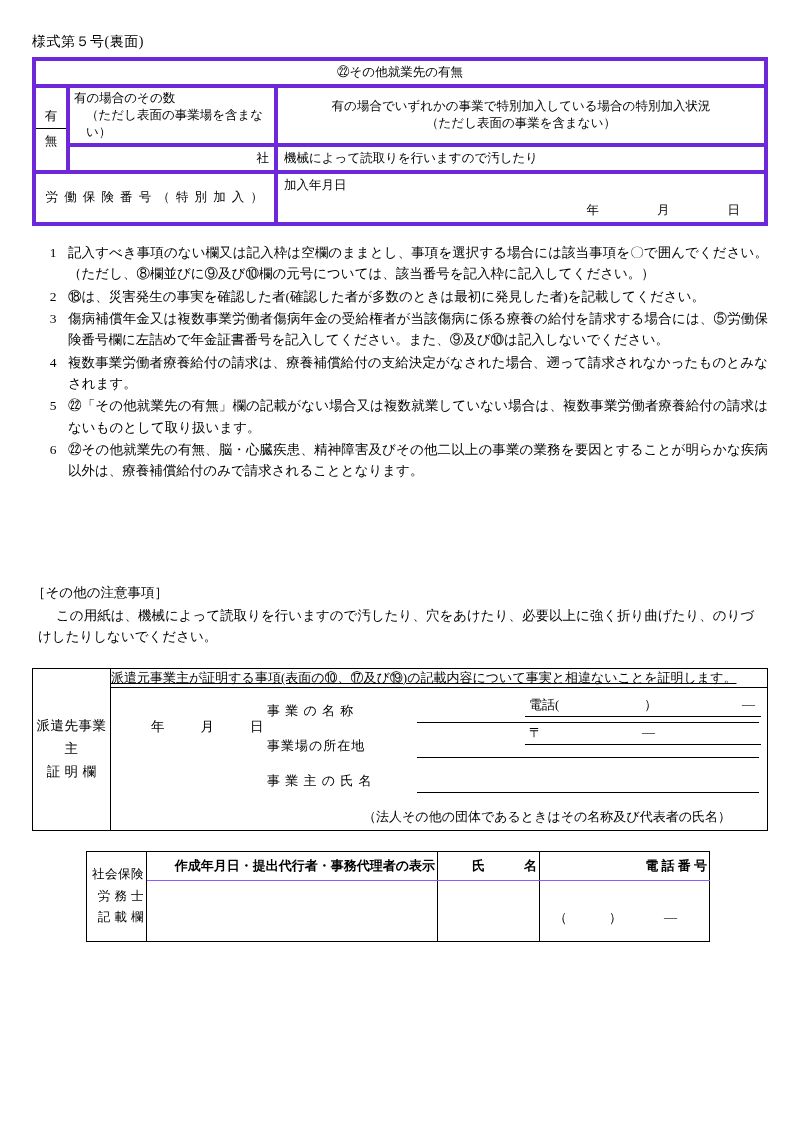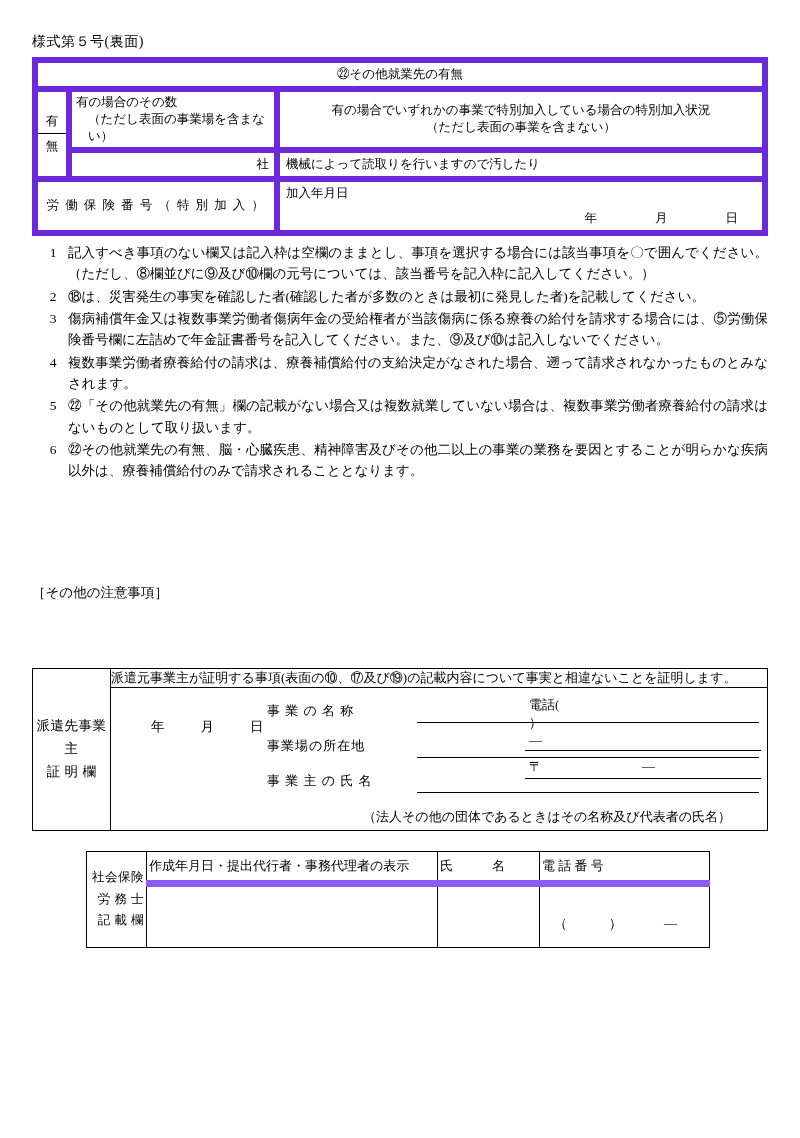--- a/index.html
+++ b/index.html
@@ -34,21 +34,21 @@
   .tbl1 {
     position: absolute;
     left: 32px;
     top: 57px;
     width: 736px;
     border-collapse: collapse;
     table-layout: fixed;
     font-size: 12.5px;
   }
   .tbl1 td {
-    border: 6px solid #6d28d9;
+    border: 4px solid #6d28d9;
     padding: 2px 4px;
     vertical-align: middle;
   }
   .tbl1 .hdr {
     text-align: center;
     font-size: 12.5px;
     padding: 3px 0;
   }
   .c-ari-nashi {
     width: 34px;
@@ -139,20 +139,21 @@
     text-align: center;
     vertical-align: middle;
     line-height: 1.7;
     font-size: 13.5px;
     letter-spacing: 0.5px;
   }
   .cert-top {
     padding: 7px 8px 6px 8px;
     font-size: 13px;
     border-bottom: 1px solid #000;
+    text-decoration: underline;
   }
   .cert-body {
     position: relative;
     height: 142px;
   }
   .date-line {
     position: absolute;
     left: 40px;
     top: 30px;
     display: flex;
@@ -187,21 +188,20 @@
     right: 6px;
     top: 8px;
     width: 236px;
     font-size: 13px;
   }
   .tel-row .tline {
     border-bottom: 1px solid #000;
     display: flex;
     justify-content: space-between;
     padding: 0 6px 2px 4px;
-    flex-direction: column;
   }
   .tel-row .tline2 {
     border-bottom: 1px solid #000;
     display: flex;
     justify-content: space-between;
     padding: 4px 6px 2px 4px;
     margin-top: 3px;
   }
   .cert-note {
     position: absolute;
@@ -229,23 +229,24 @@
   .tbl3 .sr-label {
     width: 60px;
     text-align: right;
     vertical-align: middle;
     line-height: 1.75;
     font-size: 12.5px;
     letter-spacing: 0.5px;
     padding: 4px 2px;
   }
   .tbl3 .hcell {
-    text-align: left;
+    text-align: right;
     padding: 5px 2px;
-    border-bottom: 7px solid #8b5cf6;
+    border-bottom: 1px solid #8b5cf6;
+    font-weight: bold;
   }
   .tbl3 .bcell {
     height: 46px;
   }
   .tel-cell {
     padding: 14px 10px 0 14px !important;
     font-size: 13px;
   }
   .tel-inner {
     display: flex;
@@ -324,20 +325,21 @@
       <div class="note-num">5</div>
       <div class="note-body">㉒「その他就業先の有無」欄の記載がない場合又は複数就業していない場合は、複数事業労働者療養給付の請求はないものとして取り扱います。</div>
     </div>
     <div class="note-item">
       <div class="note-num">6</div>
       <div class="note-body">㉒その他就業先の有無、脳・心臓疾患、精神障害及びその他二以上の事業の業務を要因とすることが明らかな疾病以外は、療養補償給付のみで請求されることとなります。</div>
     </div>
   </div>
 
   <div class="notes-head" style="left:32px; top:584px;">［その他の注意事項］</div>
+  <div class="notes" style="left:38px; top:605px; width:728px; text-indent:18px;">この用紙は、機械によって読取りを行いますので汚したり、穴をあけたり、必要以上に強く折り曲げたり、のりづけしたりしないでください。</div>
 
   <table class="tbl2">
     <colgroup>
       <col style="width:78px">
       <col>
     </colgroup>
     <tbody>
       <tr>
         <td class="leftlabel" rowspan="2">
           <div>派遣先事業主</div>

